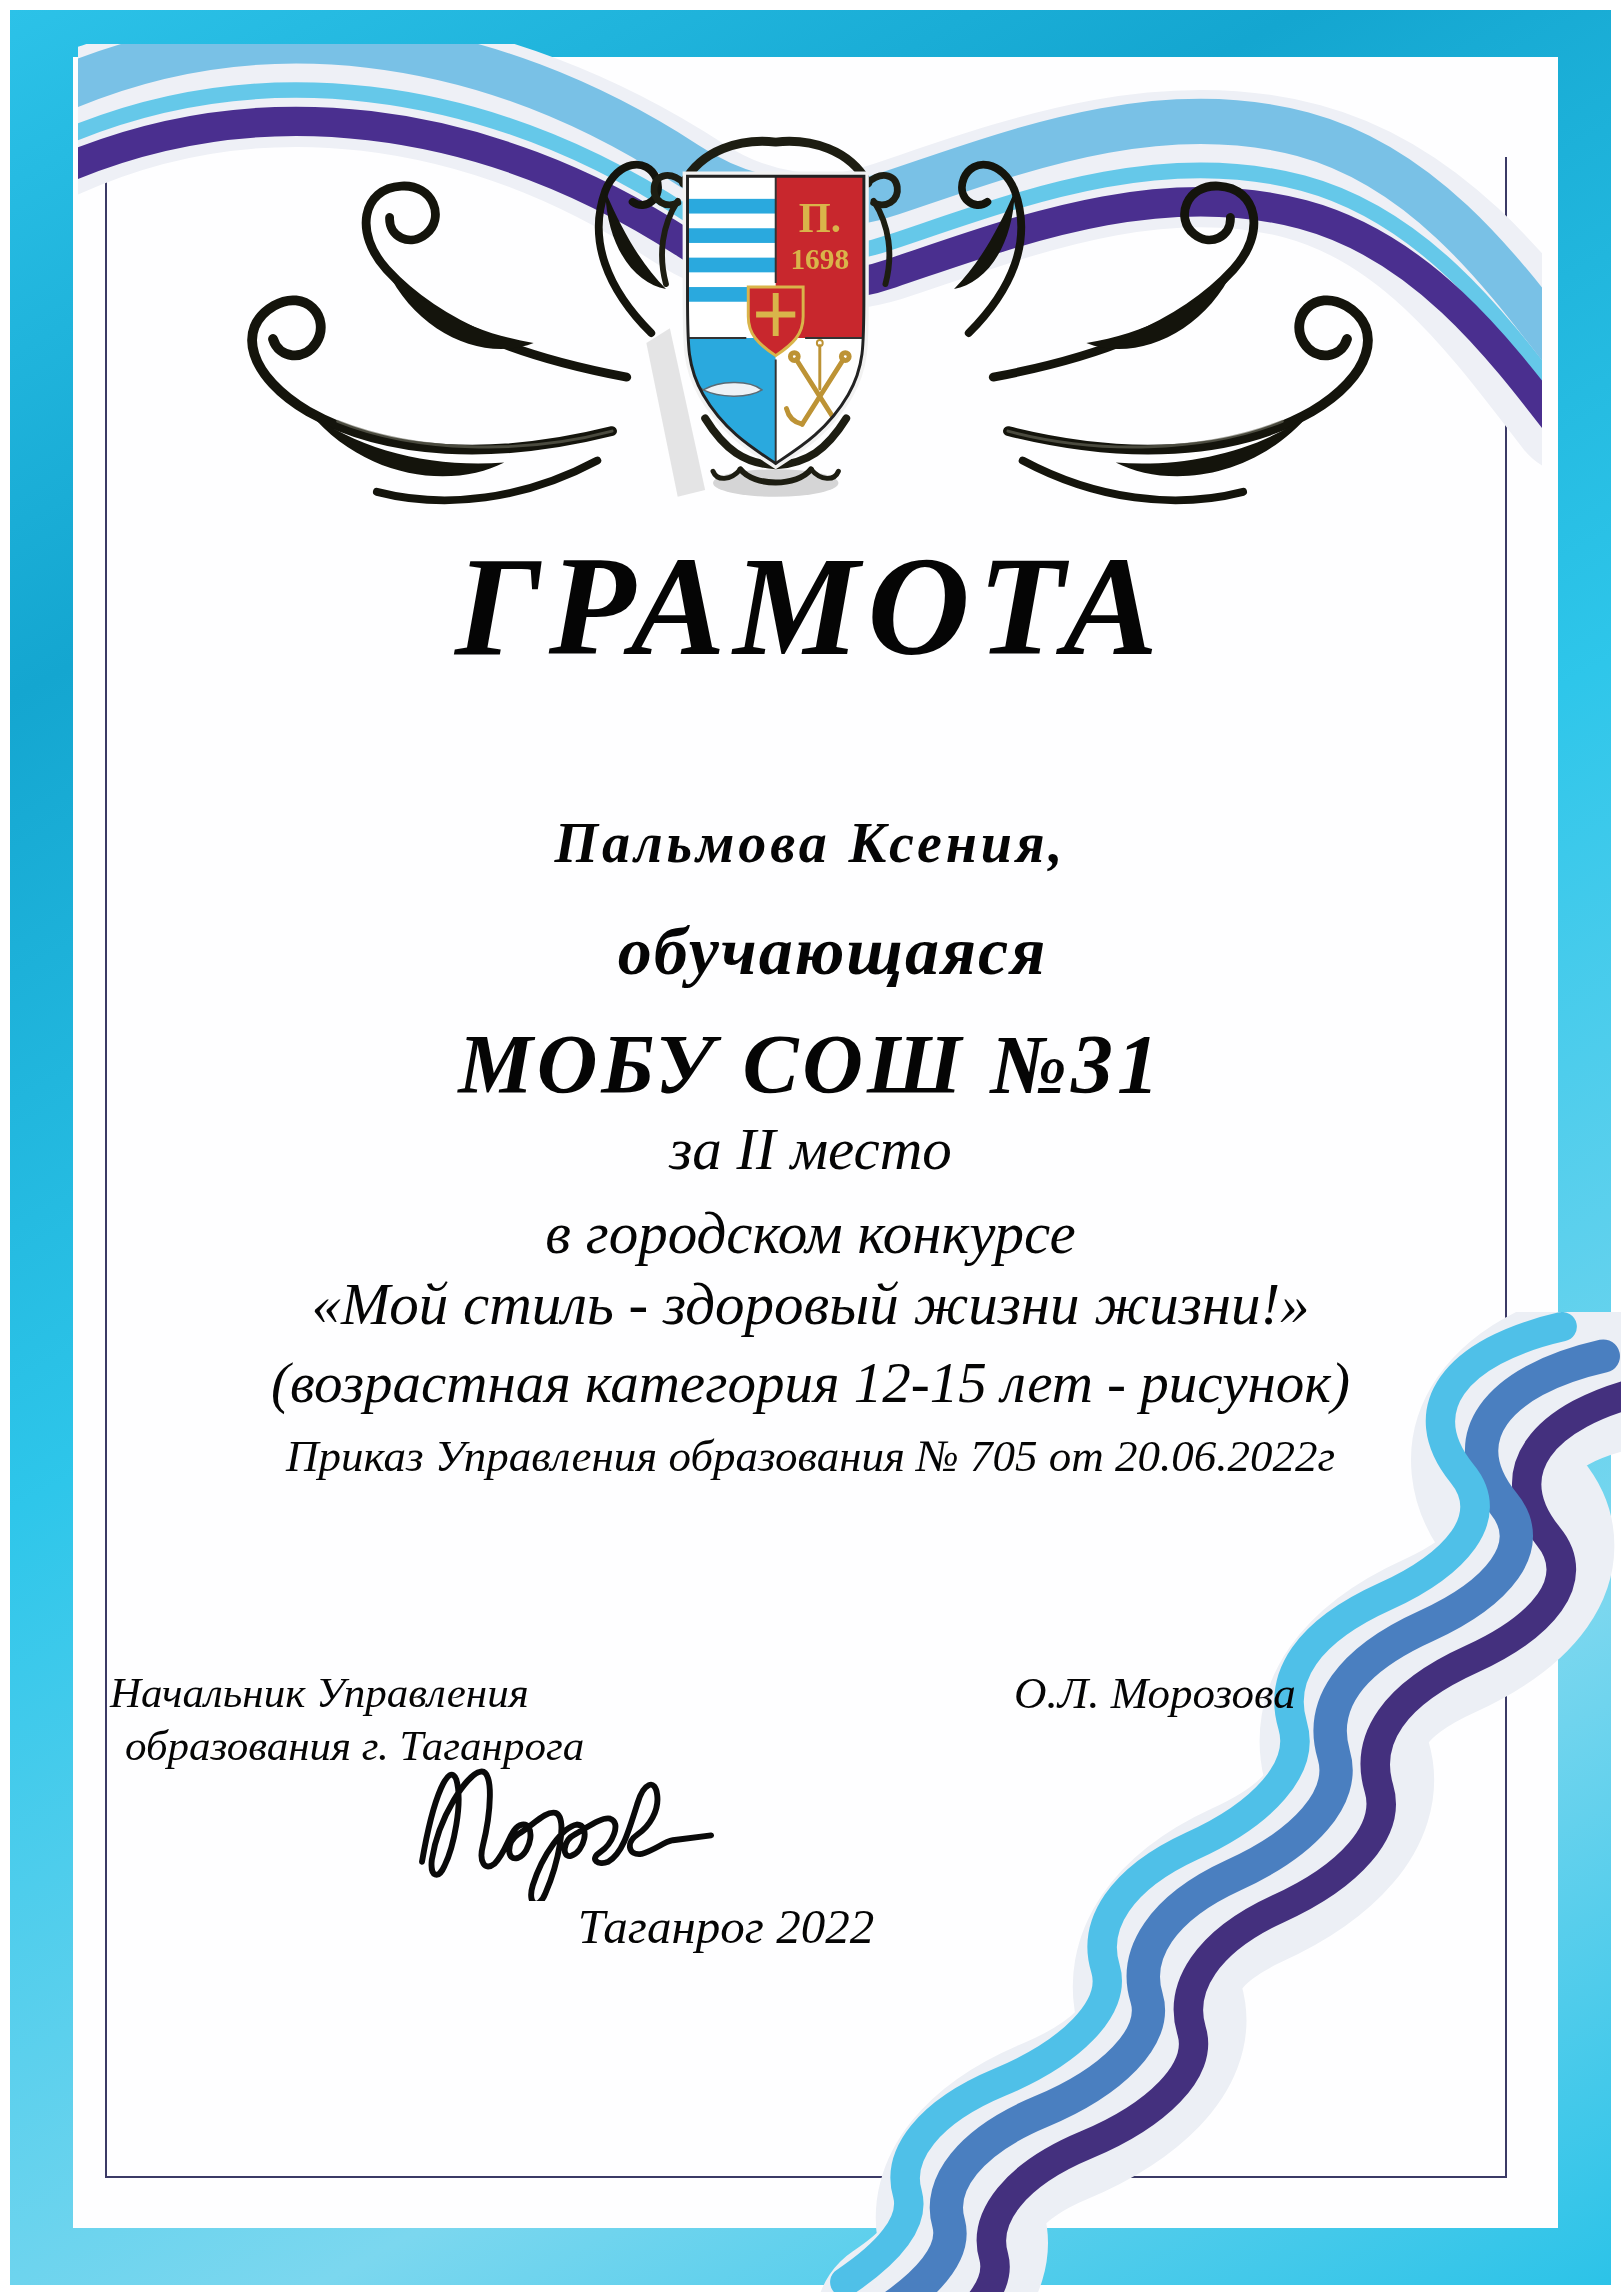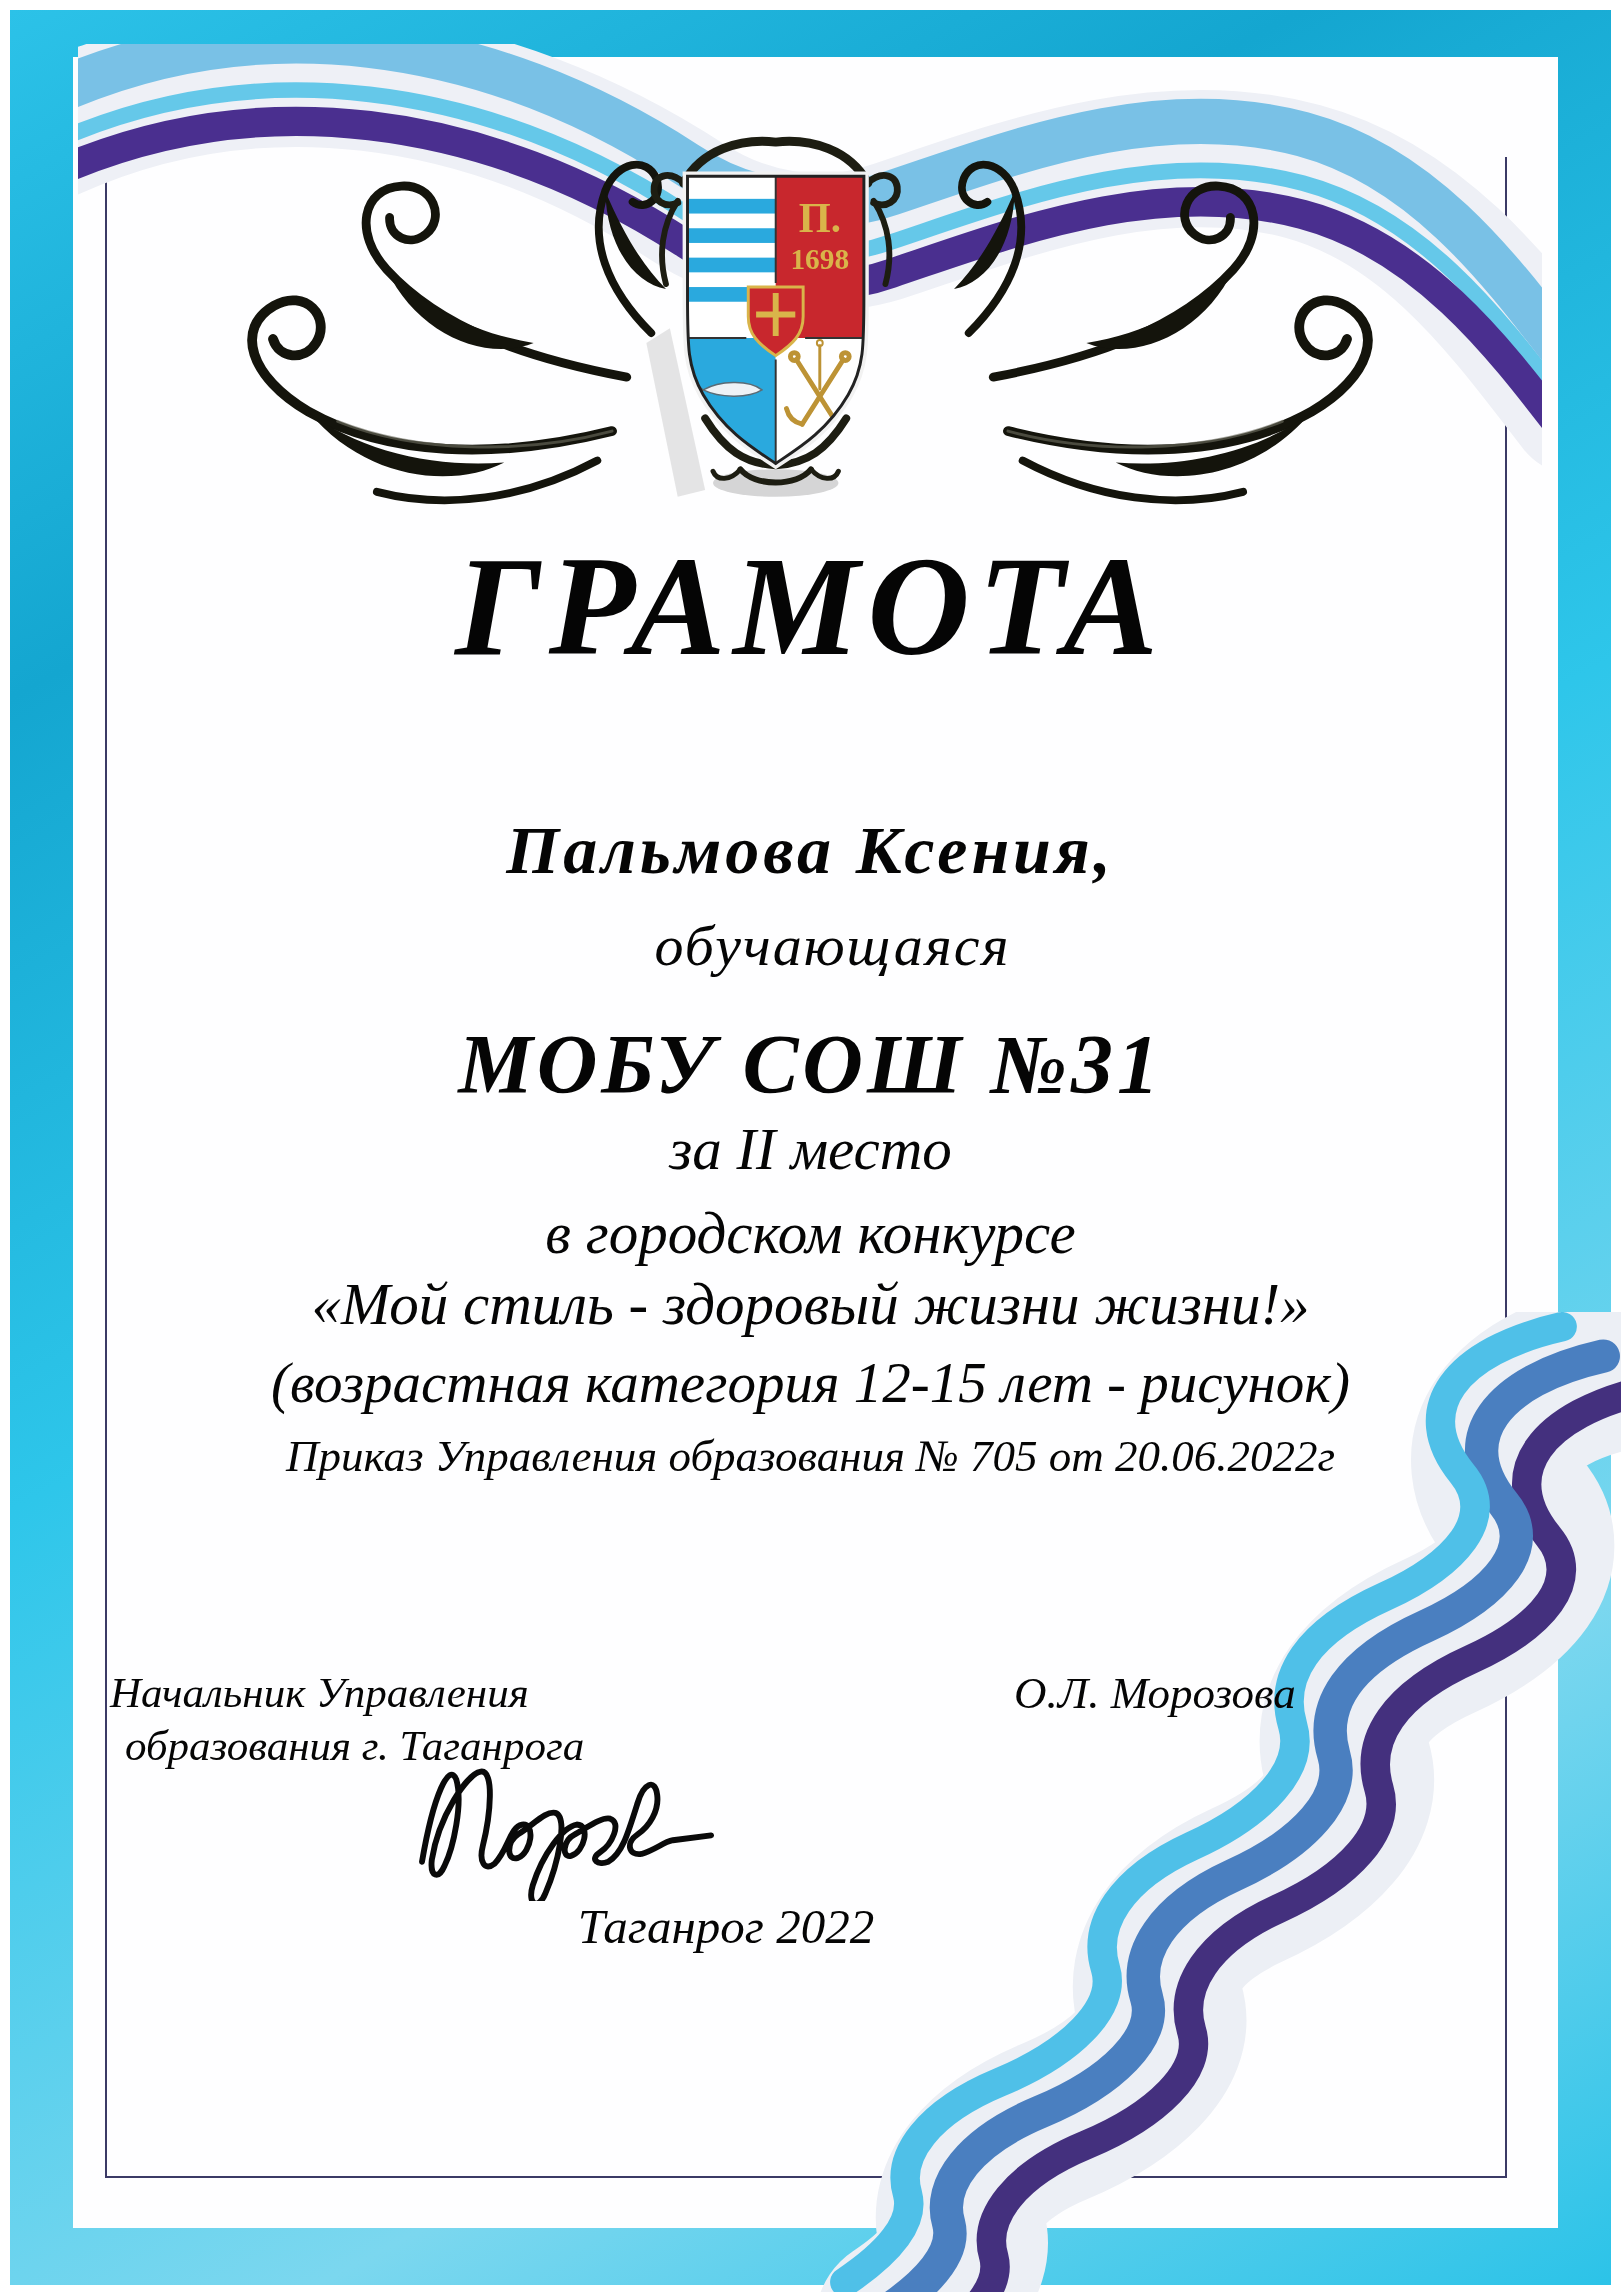--- a/index.html
+++ b/index.html
@@ -20,22 +20,22 @@
     border-left:2.9px solid #3b3a66;border-right:2.9px solid #3b3a66;border-bottom:2.9px solid #3b3a66;
     box-sizing:border-box;
   }
   svg.decor{position:absolute;pointer-events:none;}
   .t{
     position:absolute;left:0;right:0;text-align:center;color:#050505;
     font-style:italic;white-space:nowrap;
   }
   .title{top:524px;font-size:142px;font-weight:bold;letter-spacing:7.8px;}
   .awarded{top:704px;font-size:82px;letter-spacing:7.8px;}
-  .name{top:811px;font-size:68px;font-weight:bold;letter-spacing:3.9px;}
-  .role{top:912px;font-size:58px;font-weight:normal;letter-spacing:2px;padding-left:44px;}
+  .name{top:811px;font-size:56px;font-weight:bold;letter-spacing:3.9px;}
+  .role{top:912px;font-size:68px;font-weight:bold;letter-spacing:2px;padding-left:44px;}
   .school{top:1016px;font-size:84px;font-weight:bold;letter-spacing:3.9px;}
   .place{top:1115px;font-size:59px;}
   .intro{top:1199px;font-size:59px;}
   .contest{top:1270px;font-size:59px;}
   .category{top:1350px;font-size:57px;}
   .order{top:1418px;font-size:45px;margin-top:12px;}
   .signer1{position:absolute;left:110px;top:1668px;font-size:43px;font-style:italic;color:#050505;white-space:nowrap;}
   .signer2{position:absolute;left:125px;top:1721px;font-size:43px;font-style:italic;color:#050505;white-space:nowrap;}
   .signer-name{position:absolute;left:1014px;top:1667px;font-size:45px;font-style:italic;color:#050505;white-space:nowrap;}
   .footer{top:1898px;right:196px;font-size:49px;padding-left:27px;}

